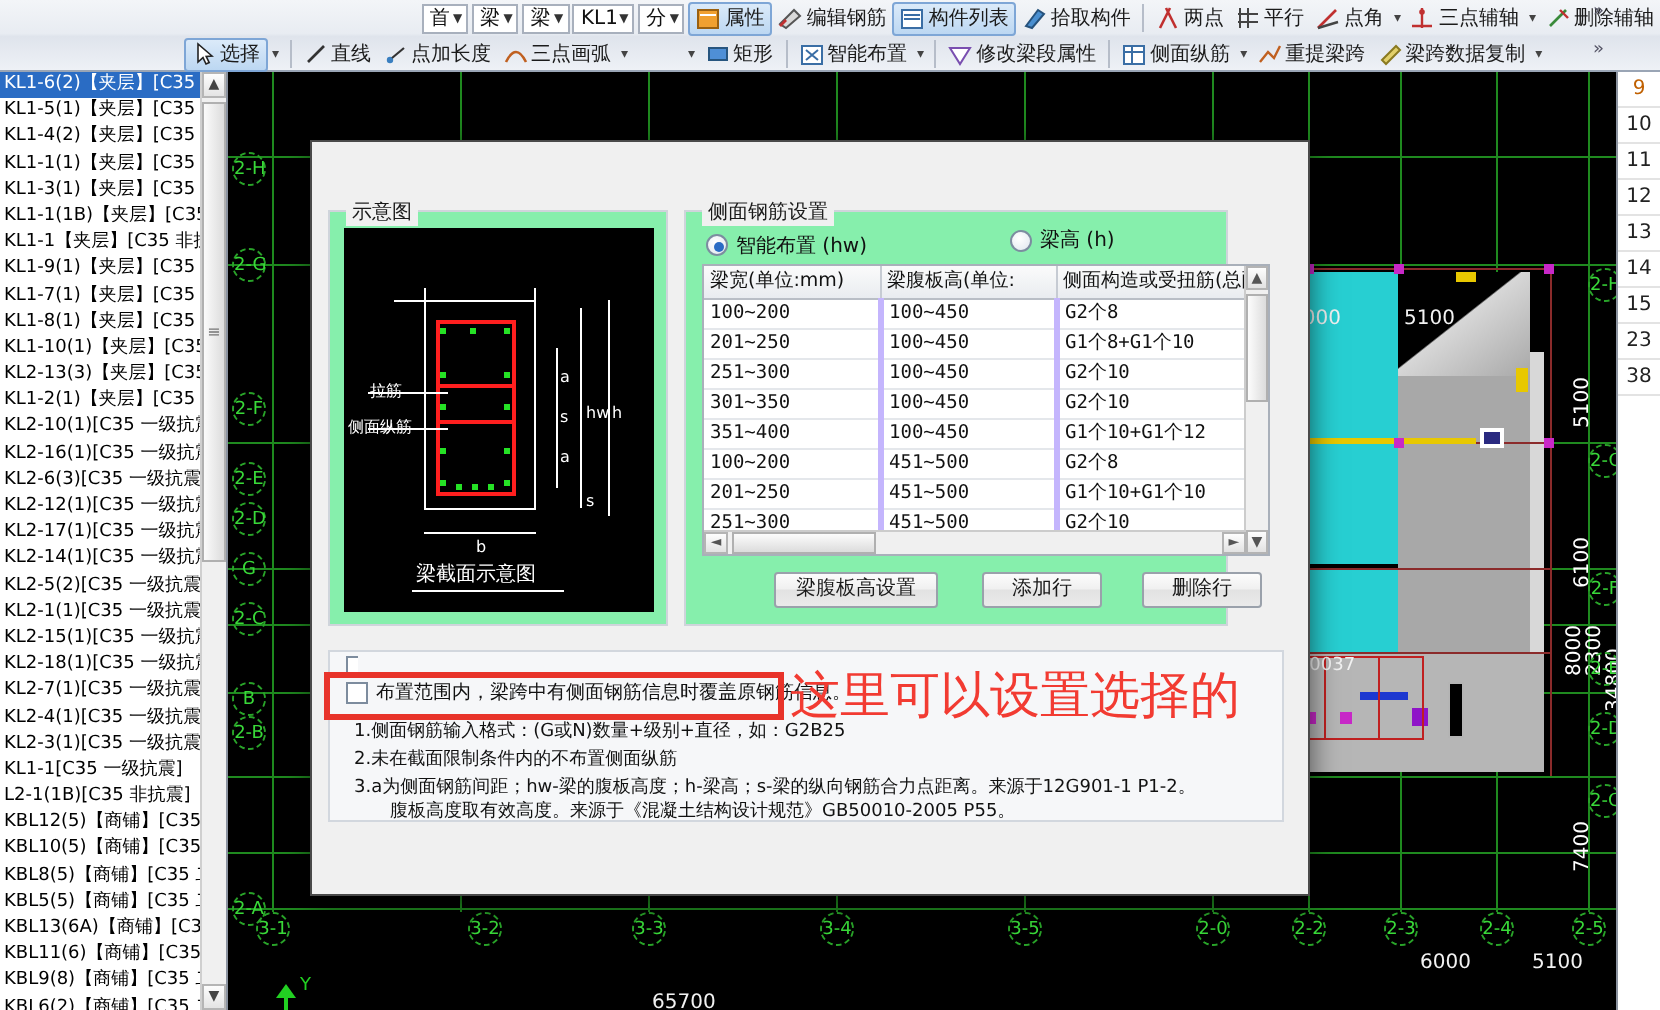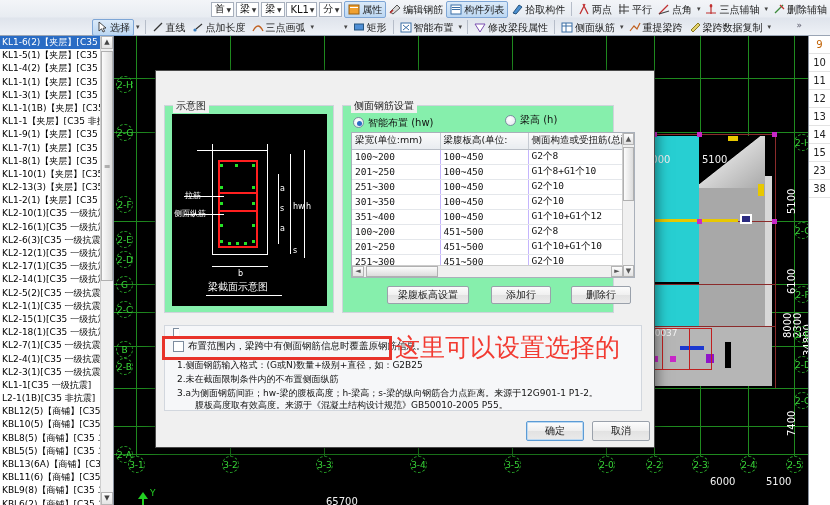--- a/index.html
+++ b/index.html
@@ -168,21 +168,21 @@
   }
   table.dt { border-collapse: collapse; width: 271px; table-layout: fixed; }
   table.dt th {
     font-size: 9.5px; font-weight: normal; color: #111; text-align: left;
     background: linear-gradient(to bottom,#fbfbfb,#e9ecf0);
     border-right: 1px solid #c6cbd3; border-bottom: 1px solid #b9bec6;
     height: 16px; padding: 0 3px; white-space: nowrap; overflow: hidden;
   }
   table.dt td {
     font-size: 9.5px; color: #111; height: 15px; padding: 0 3px;
-    border-right: 1px solid #c4b5fd; border-bottom: 1px solid #e4e7eb;
+    border-right: 3px solid #c4b5fd; border-bottom: 1px solid #e4e7eb;
     white-space: nowrap; overflow: hidden;
     font-family: "DejaVu Sans Mono","Liberation Mono",monospace;
   }
   .col-a { width: 88px; } .col-b { width: 88px; } .col-c { width: 95px; }
   .vsb {
     position: absolute; right: 0; top: 0; width: 12px; height: 144px; background: #f0f0f0;
     border-left: 1px solid #ccc;
   }
   .vsb .a {
     position: absolute; left: 0; width: 11px; height: 12px; font-size: 7px; text-align: center;
@@ -571,21 +571,21 @@
     <div class="vert-txt" style="left:678px; top:302px;">2300</div>
     <div class="vert-txt" style="left:688px; top:320px;">34800</div>
     <div class="vert-txt" style="left:672px; top:400px;">7400</div>
     <div class="cad-wtxt" style="left:596px; top:440px;">6000</div>
     <div class="cad-wtxt" style="left:652px; top:440px;">5100</div>
     <div class="cad-wtxt" style="left:212px; top:460px;">65700</div>
     <div class="cad-wtxt" style="left:524px; top:292px; font-size:9px;">WM0037</div>
 
     <div id="bot-bubbles">
         <div class="bubble" style="left: 14px; top: 420px;">3-1</div>
-        <div class="bubble" style="left: 108px; top: 420px;">3-2</div>
+        <div class="bubble" style="left: 120px; top: 420px;">3-2</div>
         <div class="bubble" style="left: 202px; top: 420px;">3-3</div>
         <div class="bubble" style="left: 296px; top: 420px;">3-4</div>
         <div class="bubble" style="left: 390px; top: 420px;">3-5</div>
         <div class="bubble" style="left: 484px; top: 420px;">2-0</div>
         <div class="bubble" style="left: 532px; top: 420px;">2-2</div>
         <div class="bubble" style="left: 578px; top: 420px;">2-3</div>
         <div class="bubble" style="left: 626px; top: 420px;">2-4</div>
         <div class="bubble" style="left: 672px; top: 420px;">2-5</div>
         <div class="bubble" style="left: 710px; top: 420px;">2-6</div>
       </div>
@@ -786,23 +786,19 @@
         <div class="chk-row" style="left:8px; top:14px;">
           <span class="chk"></span>
           <span>布置范围内，梁跨中有侧面钢筋信息时覆盖原钢筋信息。</span>
         </div>
         <div class="note-line" style="left:12px; top:33px;">1.侧面钢筋输入格式：(G或N)数量+级别+直径，如：G2B25</div>
         <div class="note-line" style="left:12px; top:47px;">2.未在截面限制条件内的不布置侧面纵筋</div>
         <div class="note-line" style="left:12px; top:61px;">3.a为侧面钢筋间距；hw-梁的腹板高度；h-梁高；s-梁的纵向钢筋合力点距离。来源于12G901-1 P1-2。</div>
         <div class="note-line" style="left:30px; top:73px;">腹板高度取有效高度。来源于《混凝土结构设计规范》GB50010-2005 P55。</div>
       </div>
 
-      <div class="dlg-footer">
-        <div class="btn primary" id="b-ok">确定</div>
-        <div class="btn" id="b-cancel">取消</div>
-      </div>
     </div>
   </div>
 
   <div class="redbox"></div>
   <div class="redanno">这里可以设置选择的</div>
 
 </div>
 
 </body></html>

